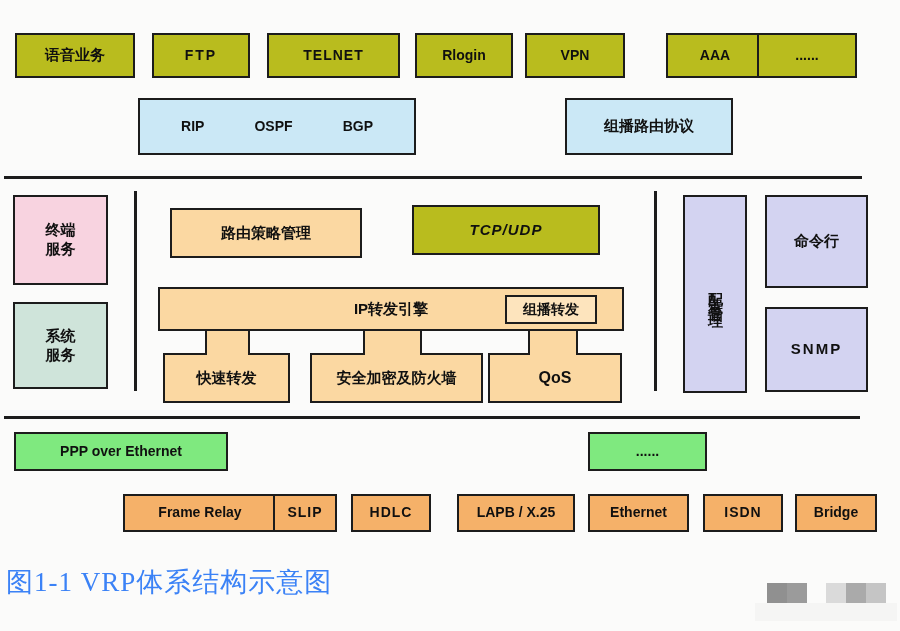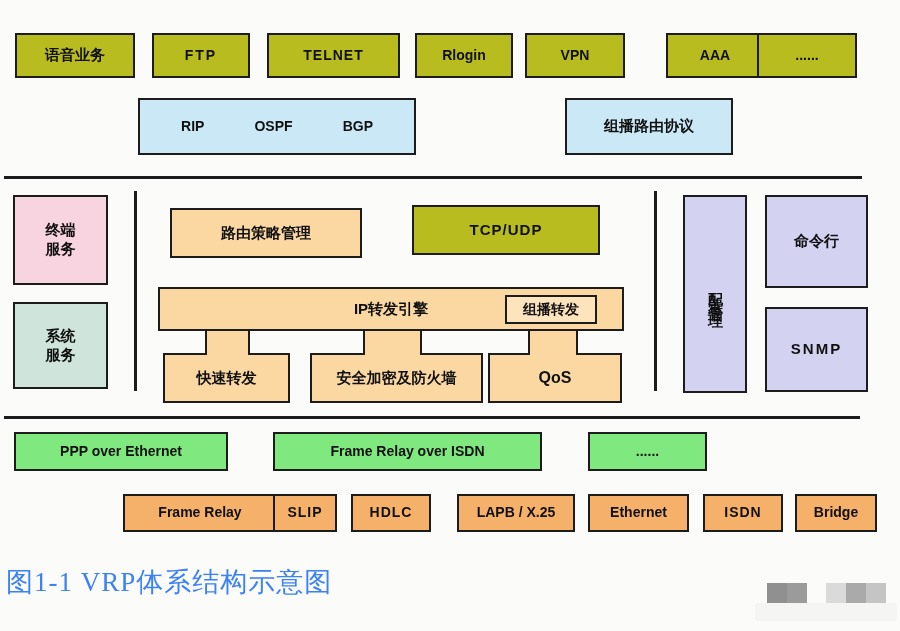--- a/index.html
+++ b/index.html
@@ -69,21 +69,21 @@
 
   <div class="hline" style="left:4px;top:176px;width:858px;"></div>
 
   <div class="box pink cn" style="left:13px;top:195px;width:95px;height:90px;">终端
 服务</div>
   <div class="box teal cn" style="left:13px;top:302px;width:95px;height:87px;">系统
 服务</div>
   <div class="vline" style="left:134px;top:191px;height:200px;"></div>
 
   <div class="box peach cn" style="left:170px;top:208px;width:192px;height:50px;">路由策略管理</div>
-  <div class="box olive" style="left:412px;top:205px;width:188px;height:50px;font-size:15px;letter-spacing:1px;">TCP/UDP</div>
+  <div class="box olive" style="left:412px;top:205px;width:188px;height:50px;font-size:15px;letter-spacing:1px;font-style:italic;">TCP/UDP</div>
 
   <div class="box peach" style="left:158px;top:287px;width:466px;height:44px;z-index:1;">
     <span class="ip-bar-label cn">IP转发引擎</span>
   </div>
   <div class="box peach-light cn" style="left:505px;top:295px;width:92px;height:29px;z-index:2;font-size:14px;">组播转发</div>
 
   <div class="tab" style="left:205px;top:331px;width:45px;height:24px;"></div>
   <div class="tab" style="left:363px;top:331px;width:59px;height:24px;"></div>
   <div class="tab" style="left:528px;top:331px;width:50px;height:24px;"></div>
 
@@ -94,21 +94,20 @@
   <div class="vline" style="left:654px;top:191px;height:200px;"></div>
   <div class="box lav" style="left:683px;top:195px;width:64px;height:198px;">
     <span class="vertical-text">配置管理</span>
   </div>
   <div class="box lav cn" style="left:765px;top:195px;width:103px;height:93px;text-align:right;">命令行</div>
   <div class="box lav" style="left:765px;top:307px;width:103px;height:85px;font-size:15px;letter-spacing:2px;">SNMP</div>
 
   <div class="hline" style="left:4px;top:416px;width:856px;"></div>
 
   <div class="box green" style="left:14px;top:432px;width:214px;height:39px;">PPP over Ethernet</div>
-  <div class="box green" style="left:273px;top:432px;width:269px;height:39px;">Frame Relay over ISDN</div>
   <div class="box green" style="left:588px;top:432px;width:119px;height:39px;">......</div>
 
   <div class="box orange" style="left:123px;top:494px;width:154px;height:38px;">Frame Relay</div>
   <div class="box orange" style="left:273px;top:494px;width:64px;height:38px;letter-spacing:1px;">SLIP</div>
   <div class="box orange" style="left:351px;top:494px;width:80px;height:38px;letter-spacing:1px;">HDLC</div>
   <div class="box orange" style="left:457px;top:494px;width:118px;height:38px;">LAPB / X.25</div>
   <div class="box orange" style="left:588px;top:494px;width:101px;height:38px;">Ethernet</div>
   <div class="box orange" style="left:703px;top:494px;width:80px;height:38px;letter-spacing:1px;">ISDN</div>
   <div class="box orange" style="left:795px;top:494px;width:82px;height:38px;">Bridge</div>
 

